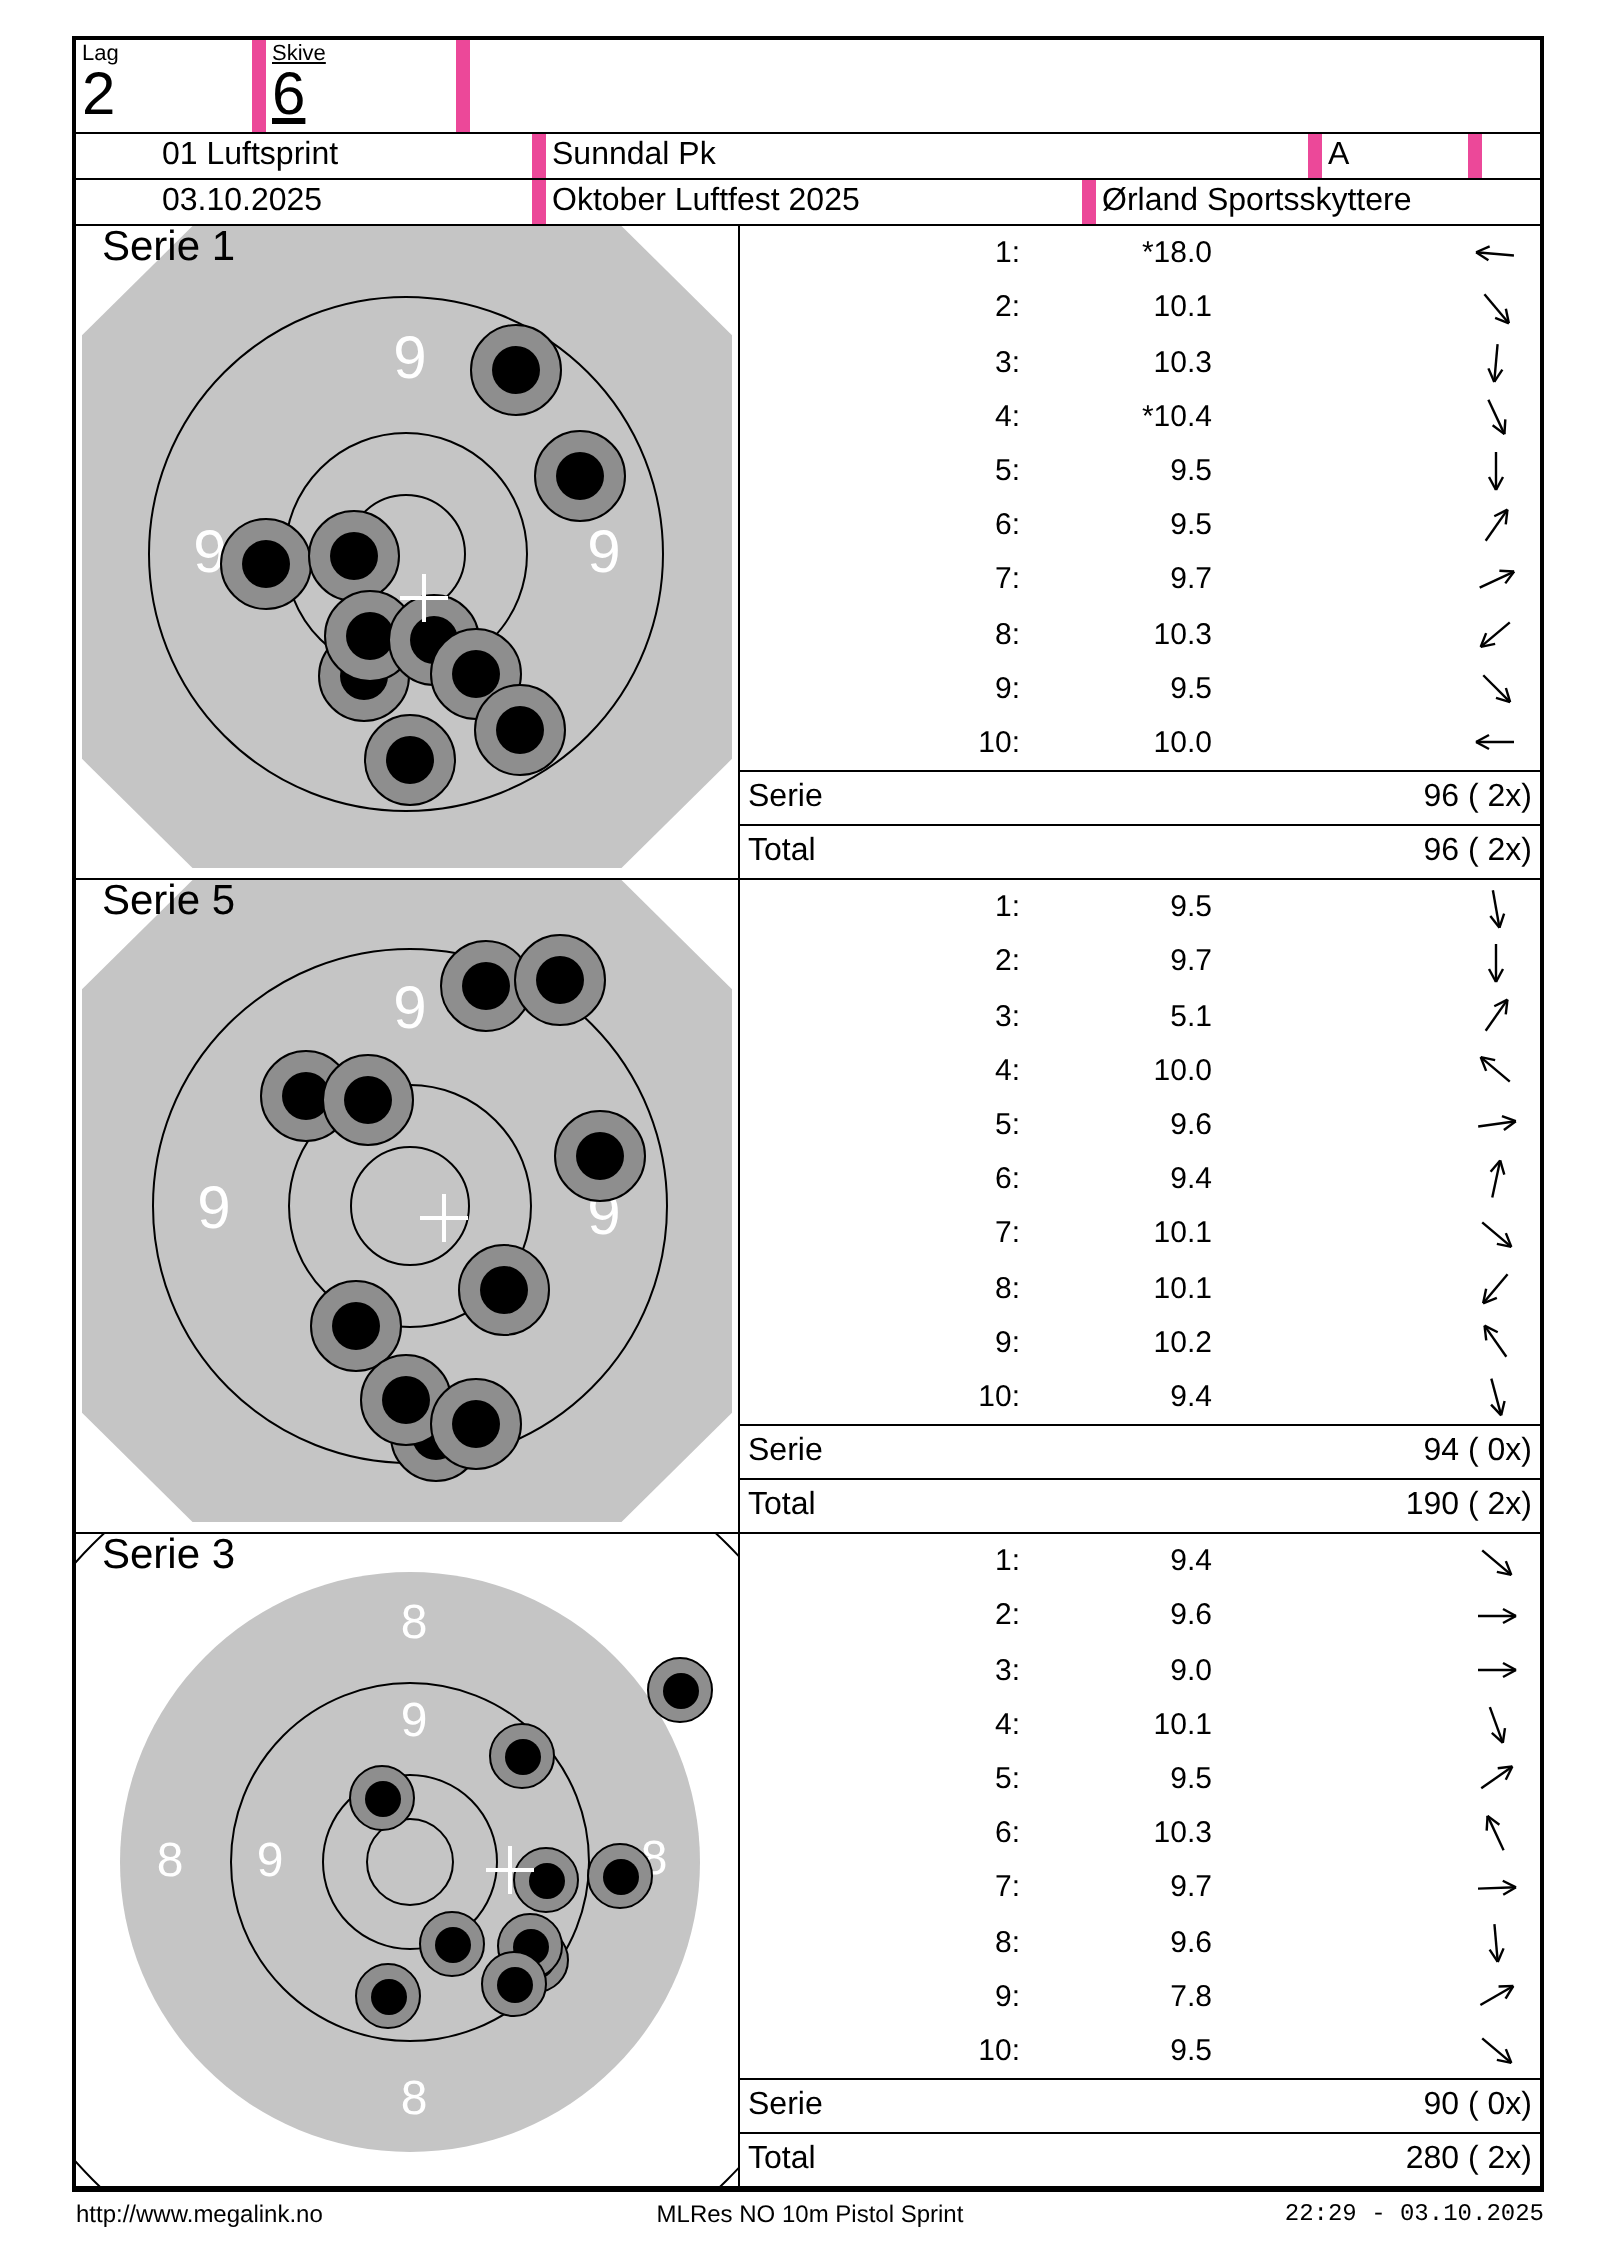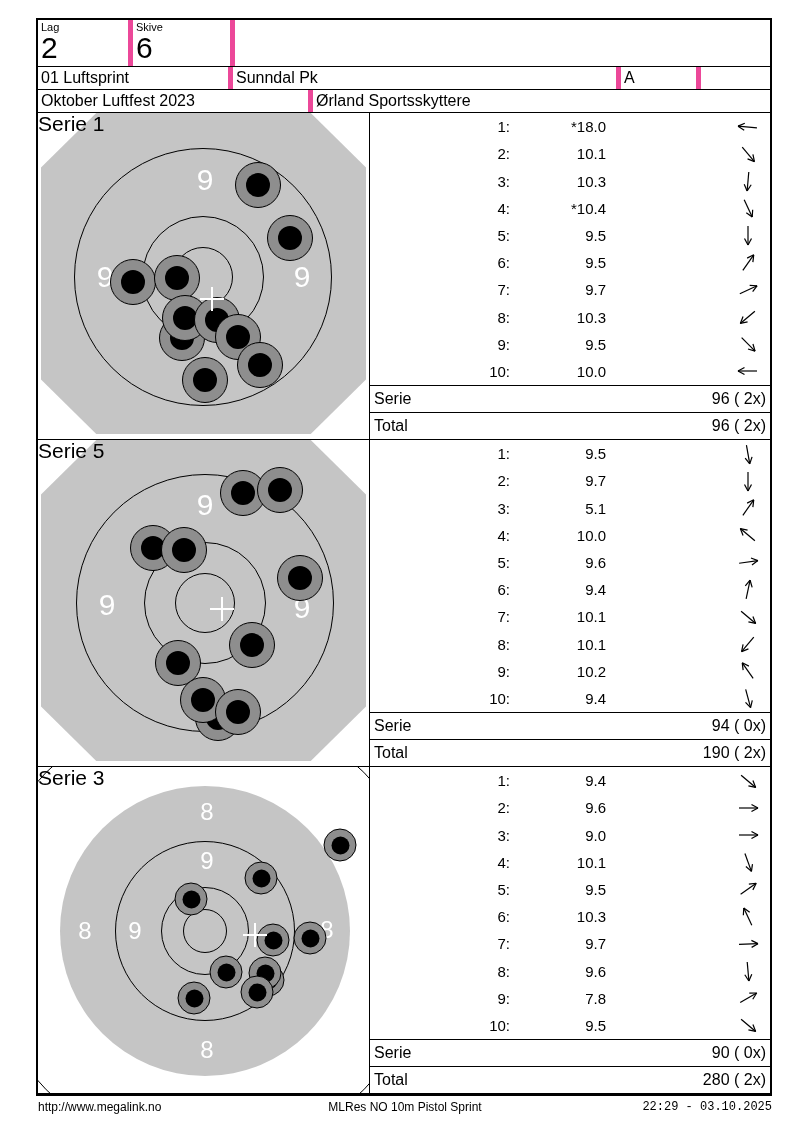--- a/index.html
+++ b/index.html
@@ -7,24 +7,24 @@
   body {
     width:800px; height:1130px; position:relative;
     font-family:"Liberation Sans", sans-serif; color:#000;
     --card:#c5c5c5; --rim:#8e8e8e;
   }
   .frame { position:absolute; left:36px; top:18px; width:736px; border:2px solid #000; background:#fff; }
 
   
   .hrow { display:flex; border-bottom:1px solid #000; }
   .hrow1 { height:47px; }
-  .hrow2, .hrow3 { height:23px; }
-  .hcell { border-right:5px solid #ec4899; overflow:hidden; padding-left:3px; }
+  .hrow2, .hrow3 { height:23px;padding-left:40px; }
+  .hcell { border-right:7px solid #ec4899; overflow:hidden; padding-left:3px; }
   .hcell.last { border-right:none; flex:1; }
-  .c-lag { width:95px; } .c-skive { width:102px; }
+  .c-lag { width:95px; } .c-skive { width:102px;text-decoration:underline; }
   .tiny-label { display:block; font-size:11px; line-height:12px; padding-top:1px; }
   .big-num { display:block; font-size:30px; line-height:30px; }
   .name-cell { font-size:29px; line-height:29px; padding-top:10px; }
   .hrow2 .hcell, .hrow3 .hcell { font-size:16px; line-height:22px; }
   .r2c1, .r3c1 { width:195px; }
   .r2c2 { width:388px; } .r2c3 { width:80px; }
   .r3c2 { width:275px; }
 
   
   .serie-block { display:flex; height:327px; border-bottom:1px solid #000; }
@@ -42,21 +42,21 @@
   .t-card-oct { position:absolute; left:3px; right:3px; top:0; bottom:5px; background:var(--card);
     clip-path:polygon(17% 0,83% 0,100% 17%,100% 83%,83% 100%,17% 100%,0 83%,0 17%); z-index:1; }
   .t-disc { position:absolute; border-radius:50%; background:var(--card); transform:translate(-50%,-50%); z-index:1; }
   .t-ring { position:absolute; border-radius:50%; border:1px solid #000; transform:translate(-50%,-50%); z-index:2; }
   .t-label { position:absolute; transform:translate(-50%,-50%); color:#fff; z-index:3; }
   .hit { position:absolute; transform:translate(-50%,-50%); border-radius:50%; background:var(--rim); border:1px solid #000; z-index:4; }
   .hit-hole { position:absolute; left:50%; top:50%; transform:translate(-50%,-50%); border-radius:50%; background:#000; }
   .cross-h,.cross-v { position:absolute; background:#fff; z-index:5; }
   .cross-h { width:24px; height:2px; }
   .cross-v { width:2px; height:24px; }
-  .serie-title { position:absolute; left:0; top:-1px; font-size:21px; z-index:6; }
+  .serie-title { position:absolute; left:13px; top:-1px; font-size:21px; z-index:6; }
 
   
   .footer { position:absolute; left:38px; right:28px; top:1100px; display:grid;
     grid-template-columns:1fr auto 1fr; font-size:12px; }
   .footer .f-center { justify-self:center; }
   .footer .f-right { justify-self:end;font-family:Liberation Mono, monospace; }
 </style>
 </head>
 <body style="--card: #c5c5c5; --rim: #8e8e8e;">
 
@@ -74,21 +74,22 @@
   </div>
 
   <div class="hrow hrow2">
     <div class="hcell r2c1">01 Luftsprint</div>
     <div class="hcell r2c2">Sunndal Pk</div>
     <div class="hcell r2c3">A</div>
     <div class="hcell last"></div>
   </div>
 
   <div class="hrow hrow3">
-    <div class="hcell r3c2">Oktober Luftfest 2023</div>
+    <div class="hcell r3c1">03.10.2025</div>
+    <div class="hcell r3c2">Oktober Luftfest 2025</div>
     <div class="hcell last">Ørland Sportsskyttere</div>
   </div>
 
   <div id="series-container">
       <div class="serie-block">
         <div class="target-col">
           <div class="t-card-oct"></div>
           <div class="t-ring" style="height: 258px; width: 258px; left: 165px; top: 164px;"></div>
           <div class="t-ring" style="height: 122px; width: 122px; left: 165px; top: 164px;"></div>
           <div class="t-ring" style="height: 60px; width: 60px; left: 165px; top: 164px;"></div>

